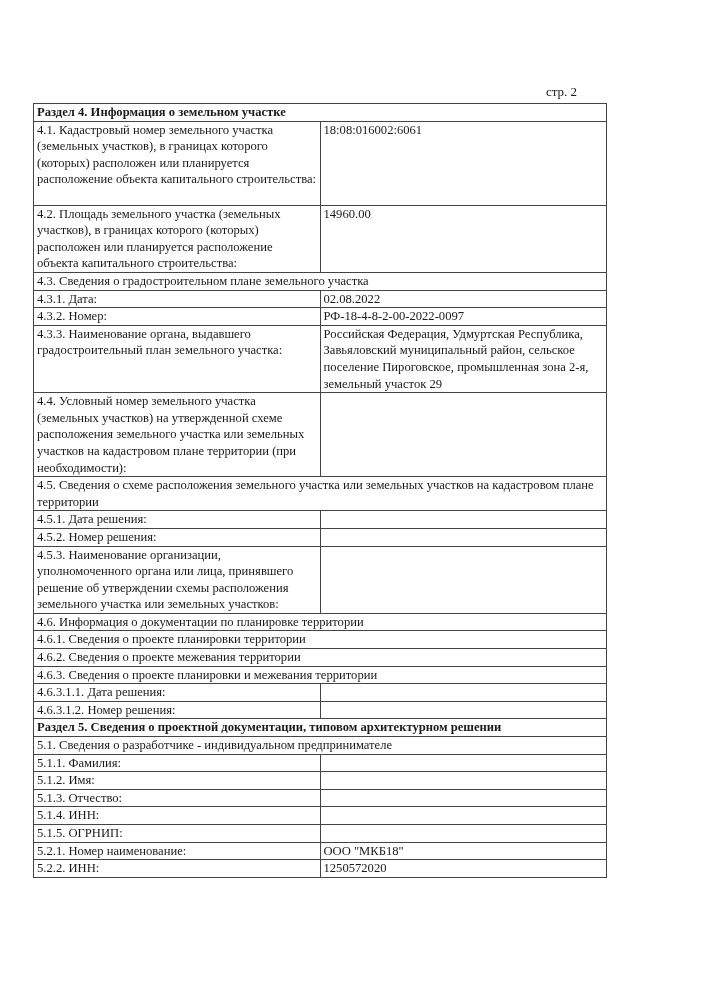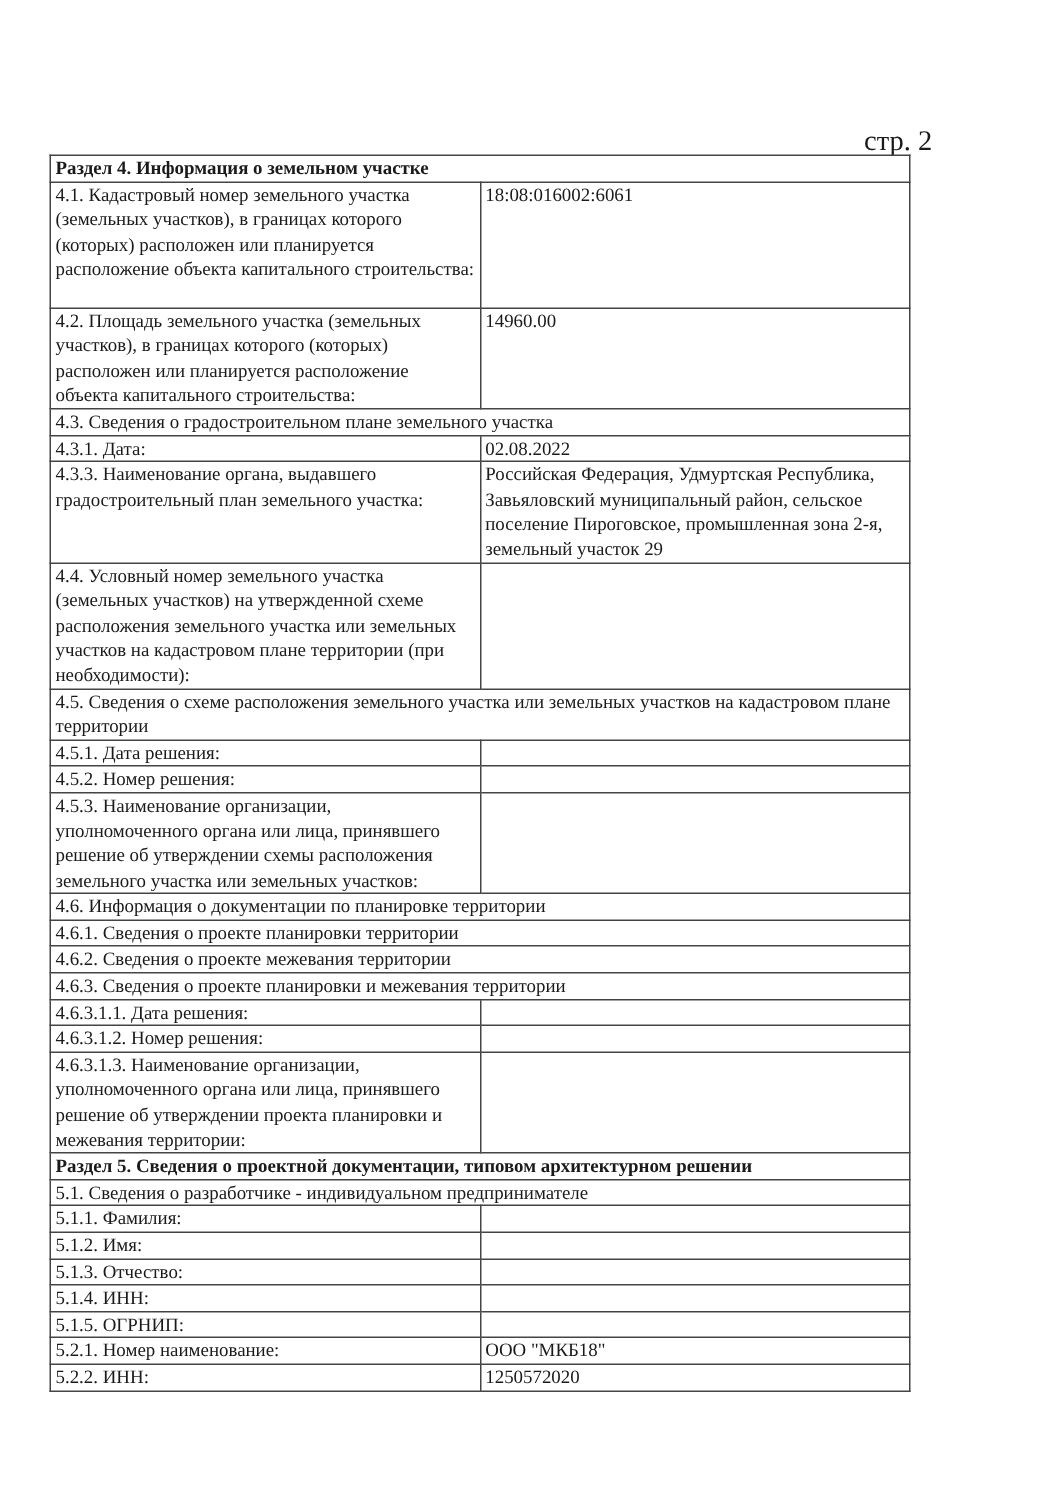--- a/index.html
+++ b/index.html
@@ -1,22 +1,22 @@
 <!DOCTYPE html>
 <html><head>
 <meta charset="utf-8">
 <style>
   html, body { margin: 0; padding: 0; background: #ffffff; }
   body {
     width: 707px; height: 1000px; position: relative; overflow: hidden;
     font-family: "Liberation Serif", serif; color: #1a1a1a;
   }
   .page-num {
-    position: absolute; top: 84px; left: 576px;
-    font-size: 19px;
+    position: absolute; top: 84px; left: 546px;
+    font-size: 13px;
   }
   table.form {
     position: absolute; top: 103px; left: 33px;
     width: 574px; border-collapse: collapse; table-layout: fixed;
     font-size: 12.6px; line-height: 16.6px;
   }
   table.form td {
     border: 1px solid #444; padding: 0 3px; vertical-align: top;
   }
   td.lbl { width: 265px; margin-left: 33px; }
@@ -39,20 +39,24 @@
   <tr>
     <td class="lbl" style="height:66px">4.2. Площадь земельного участка (земельных участков), в границах которого (которых) расположен или планируется расположение объекта капитального строительства:</td>
     <td>14960.00</td>
   </tr>
   <tr>
     <td colspan="2">4.3. Сведения о градостроительном плане земельного участка</td>
   </tr>
   <tr>
     <td class="lbl">4.3.1. Дата:</td>
     <td>02.08.2022</td>
+  </tr>
+  <tr>
+    <td class="lbl">4.3.2. Номер:</td>
+    <td>РФ-18-4-8-2-00-2022-0097</td>
   </tr>
   <tr>
     <td class="lbl" style="height:66px">4.3.3. Наименование органа, выдавшего градостроительный план земельного участка:</td>
     <td>Российская Федерация, Удмуртская Республика, Завьяловский муниципальный район, сельское поселение Пироговское, промышленная зона 2-я, земельный участок 29</td>
   </tr>
   <tr>
     <td class="lbl" style="height:83px">4.4. Условный номер земельного участка (земельных участков) на утвержденной схеме расположения земельного участка или земельных участков на кадастровом плане территории (при необходимости):</td>
     <td></td>
   </tr>
   <tr>
@@ -84,24 +88,20 @@
   </tr>
   <tr>
     <td class="lbl">4.6.3.1.1. Дата решения:</td>
     <td></td>
   </tr>
   <tr>
     <td class="lbl">4.6.3.1.2. Номер решения:</td>
     <td></td>
   </tr>
   <tr>
-    <td class="lbl" style="height:66px">4.6.3.1.3. Наименование организации, уполномоченного органа или лица, принявшего решение об утверждении проекта планировки и межевания территории:</td>
-    <td></td>
-  </tr>
-  <tr>
     <td colspan="2" class="section">Раздел 5. Сведения о проектной документации, типовом архитектурном решении</td>
   </tr>
   <tr>
     <td colspan="2">5.1. Сведения о разработчике - индивидуальном предпринимателе</td>
   </tr>
   <tr>
     <td class="lbl">5.1.1. Фамилия:</td>
     <td></td>
   </tr>
   <tr>

